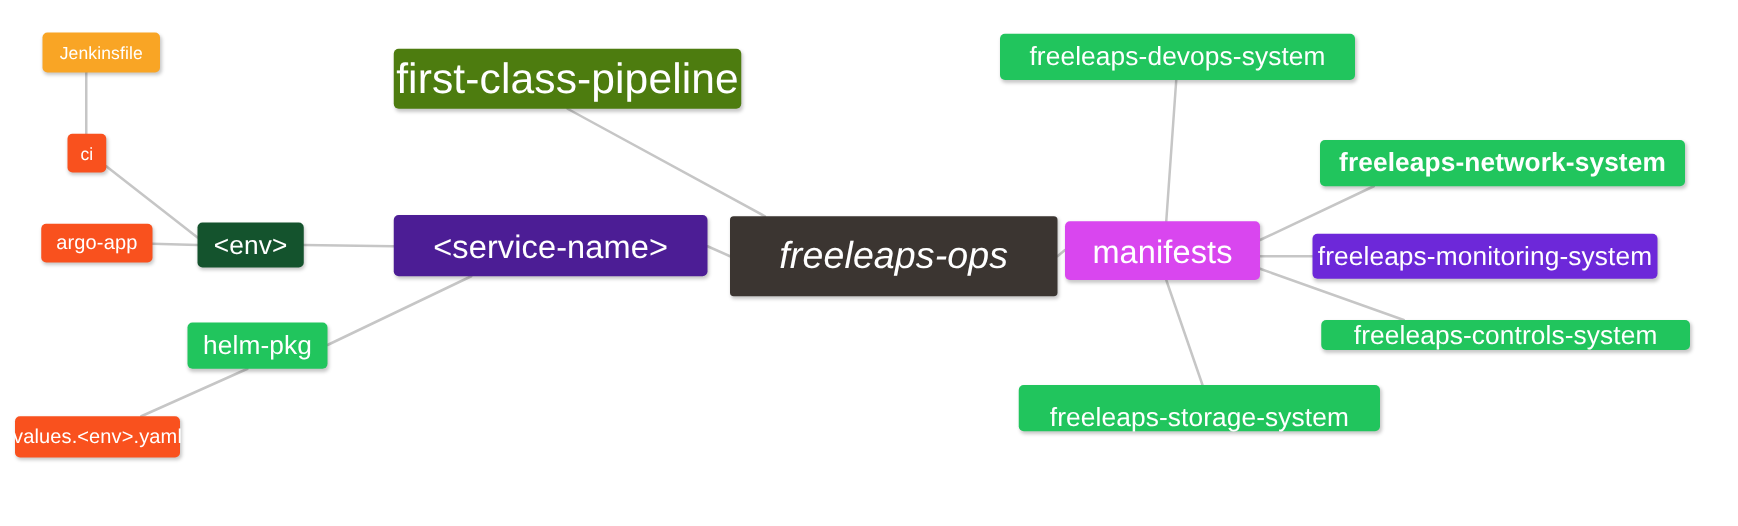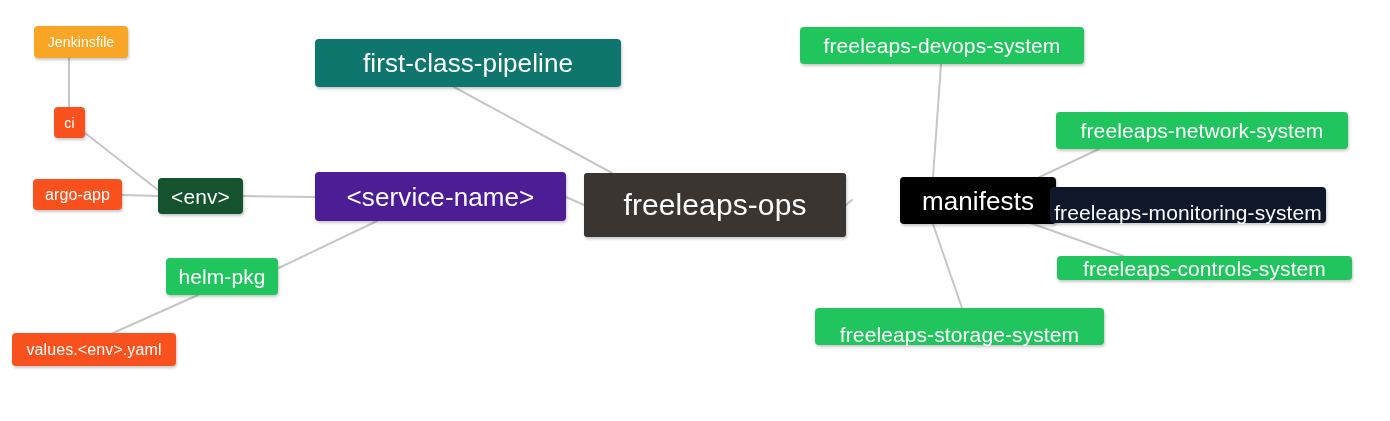--- a/index.html
+++ b/index.html
@@ -54,57 +54,57 @@
       <path d="M 158 196 L 122 195" stroke="#c6c6c6" stroke-width="2" fill="none" stroke-linecap="round"></path>
       <path d="M 69 107 L 69 58" stroke="#c6c6c6" stroke-width="2" fill="none" stroke-linecap="round"></path>
       <path d="M 198 295 L 113 333" stroke="#c6c6c6" stroke-width="2" fill="none" stroke-linecap="round"></path>
       <path d="M 933 177 L 941 64" stroke="#c6c6c6" stroke-width="2" fill="none" stroke-linecap="round"></path>
       <path d="M 1008 192 L 1099 149" stroke="#c6c6c6" stroke-width="2" fill="none" stroke-linecap="round"></path>
       <path d="M 1008 205 L 1050 205" stroke="#c6c6c6" stroke-width="2" fill="none" stroke-linecap="round"></path>
       <path d="M 1008 215 L 1123 256" stroke="#c6c6c6" stroke-width="2" fill="none" stroke-linecap="round"></path>
       <path d="M 933 224 L 962 308" stroke="#c6c6c6" stroke-width="2" fill="none" stroke-linecap="round"></path>
     </svg>
   <div id="node-layer">
-      <div class="node node-root" style="left: 584px; top: 173px; width: 262px; height: 64px; background: rgb(59, 53, 49); font-size: 30px;">
+      <div class="node node-root" style="left: 584px; top: 173px; width: 262px; height: 64px; background: rgb(59, 53, 49); font-size: 30px; font-style: italic;">
         <span>freeleaps-ops</span>
       </div>
       <div class="node" style="left: 315px; top: 172px; width: 251px; height: 49px; background: #4c1d95; font-size: 26px;">
         <span>&lt;service-name&gt;</span>
       </div>
-      <div class="node" style="left: 852px; top: 177px; width: 156px; height: 47px; background: #000000; font-size: 26px; margin-left: 48px;">
+      <div class="node" style="left: 852px; top: 177px; width: 156px; height: 47px; background: #d946ef; font-size: 26px;">
         <span>manifests</span>
       </div>
-      <div class="node" style="left: 315px; top: 39px; width: 306px; height: 48px; background: #0f766e; font-size: 26px;">
+      <div class="node" style="left: 315px; top: 39px; width: 278px; height: 48px; background: #4d7c0f; font-size: 34px;">
         <span>first-class-pipeline</span>
       </div>
       <div class="node" style="left: 158px; top: 178px; width: 85px; height: 36px; background: #14532d; font-size: 21px;">
         <span>&lt;env&gt;</span>
       </div>
-      <div class="node" style="left: 166px; top: 258px; width: 112px; height: 37px; background: rgb(33, 197, 93); font-size: 21px;">
+      <div class="node" style="left: 150px; top: 258px; width: 112px; height: 37px; background: rgb(33, 197, 93); font-size: 21px;">
         <span>helm-pkg</span>
       </div>
       <div class="node" style="left: 34px; top: 26px; width: 94px; height: 32px; background: rgb(249, 165, 37); font-size: 14px;">
         <span>Jenkinsfile</span>
       </div>
       <div class="node" style="left: 54px; top: 107px; width: 31px; height: 31px; background: rgb(249, 81, 30); font-size: 14px; align-items: center;">
         <span>ci</span>
       </div>
       <div class="node" style="left: 33px; top: 179px; width: 89px; height: 31px; background: rgb(249, 81, 30); font-size: 16px;">
         <span>argo-app</span>
       </div>
-      <div class="node" style="left: 12px; top: 333px; width: 164px; height: 33px; background: rgb(249, 81, 30); font-size: 16px;">
+      <div class="node" style="left: 12px; top: 333px; width: 132px; height: 33px; background: rgb(249, 81, 30); font-size: 16px;">
         <span>values.&lt;env&gt;.yaml</span>
       </div>
       <div class="node" style="left: 800px; top: 27px; width: 284px; height: 37px; background: rgb(33, 197, 93); font-size: 21px; justify-content: center;">
         <span>freeleaps-devops-system</span>
       </div>
-      <div class="node" style="left: 1056px; top: 112px; width: 292px; height: 37px; background: rgb(33, 197, 93); font-size: 21px;">
+      <div class="node" style="left: 1056px; top: 112px; width: 292px; height: 37px; background: rgb(33, 197, 93); font-size: 21px; font-weight: bold;">
         <span>freeleaps-network-system</span>
       </div>
-      <div class="node" style="left: 1050px; top: 187px; width: 276px; height: 36px; background: #0f172a; font-size: 21px; align-items: flex-end;">
+      <div class="node" style="left: 1050px; top: 187px; width: 276px; height: 36px; background: #6d28d9; font-size: 21px;">
         <span>freeleaps-monitoring-system</span>
       </div>
       <div class="node" style="left: 1057px; top: 256px; width: 295px; height: 24px; background: rgb(33, 197, 93); font-size: 21px;">
         <span>freeleaps-controls-system</span>
       </div>
       <div class="node" style="left: 815px; top: 308px; width: 289px; height: 37px; background: rgb(33, 197, 93); font-size: 21px; align-items: flex-end;">
         <span>freeleaps-storage-system</span>
       </div>
     </div>
 </div>

